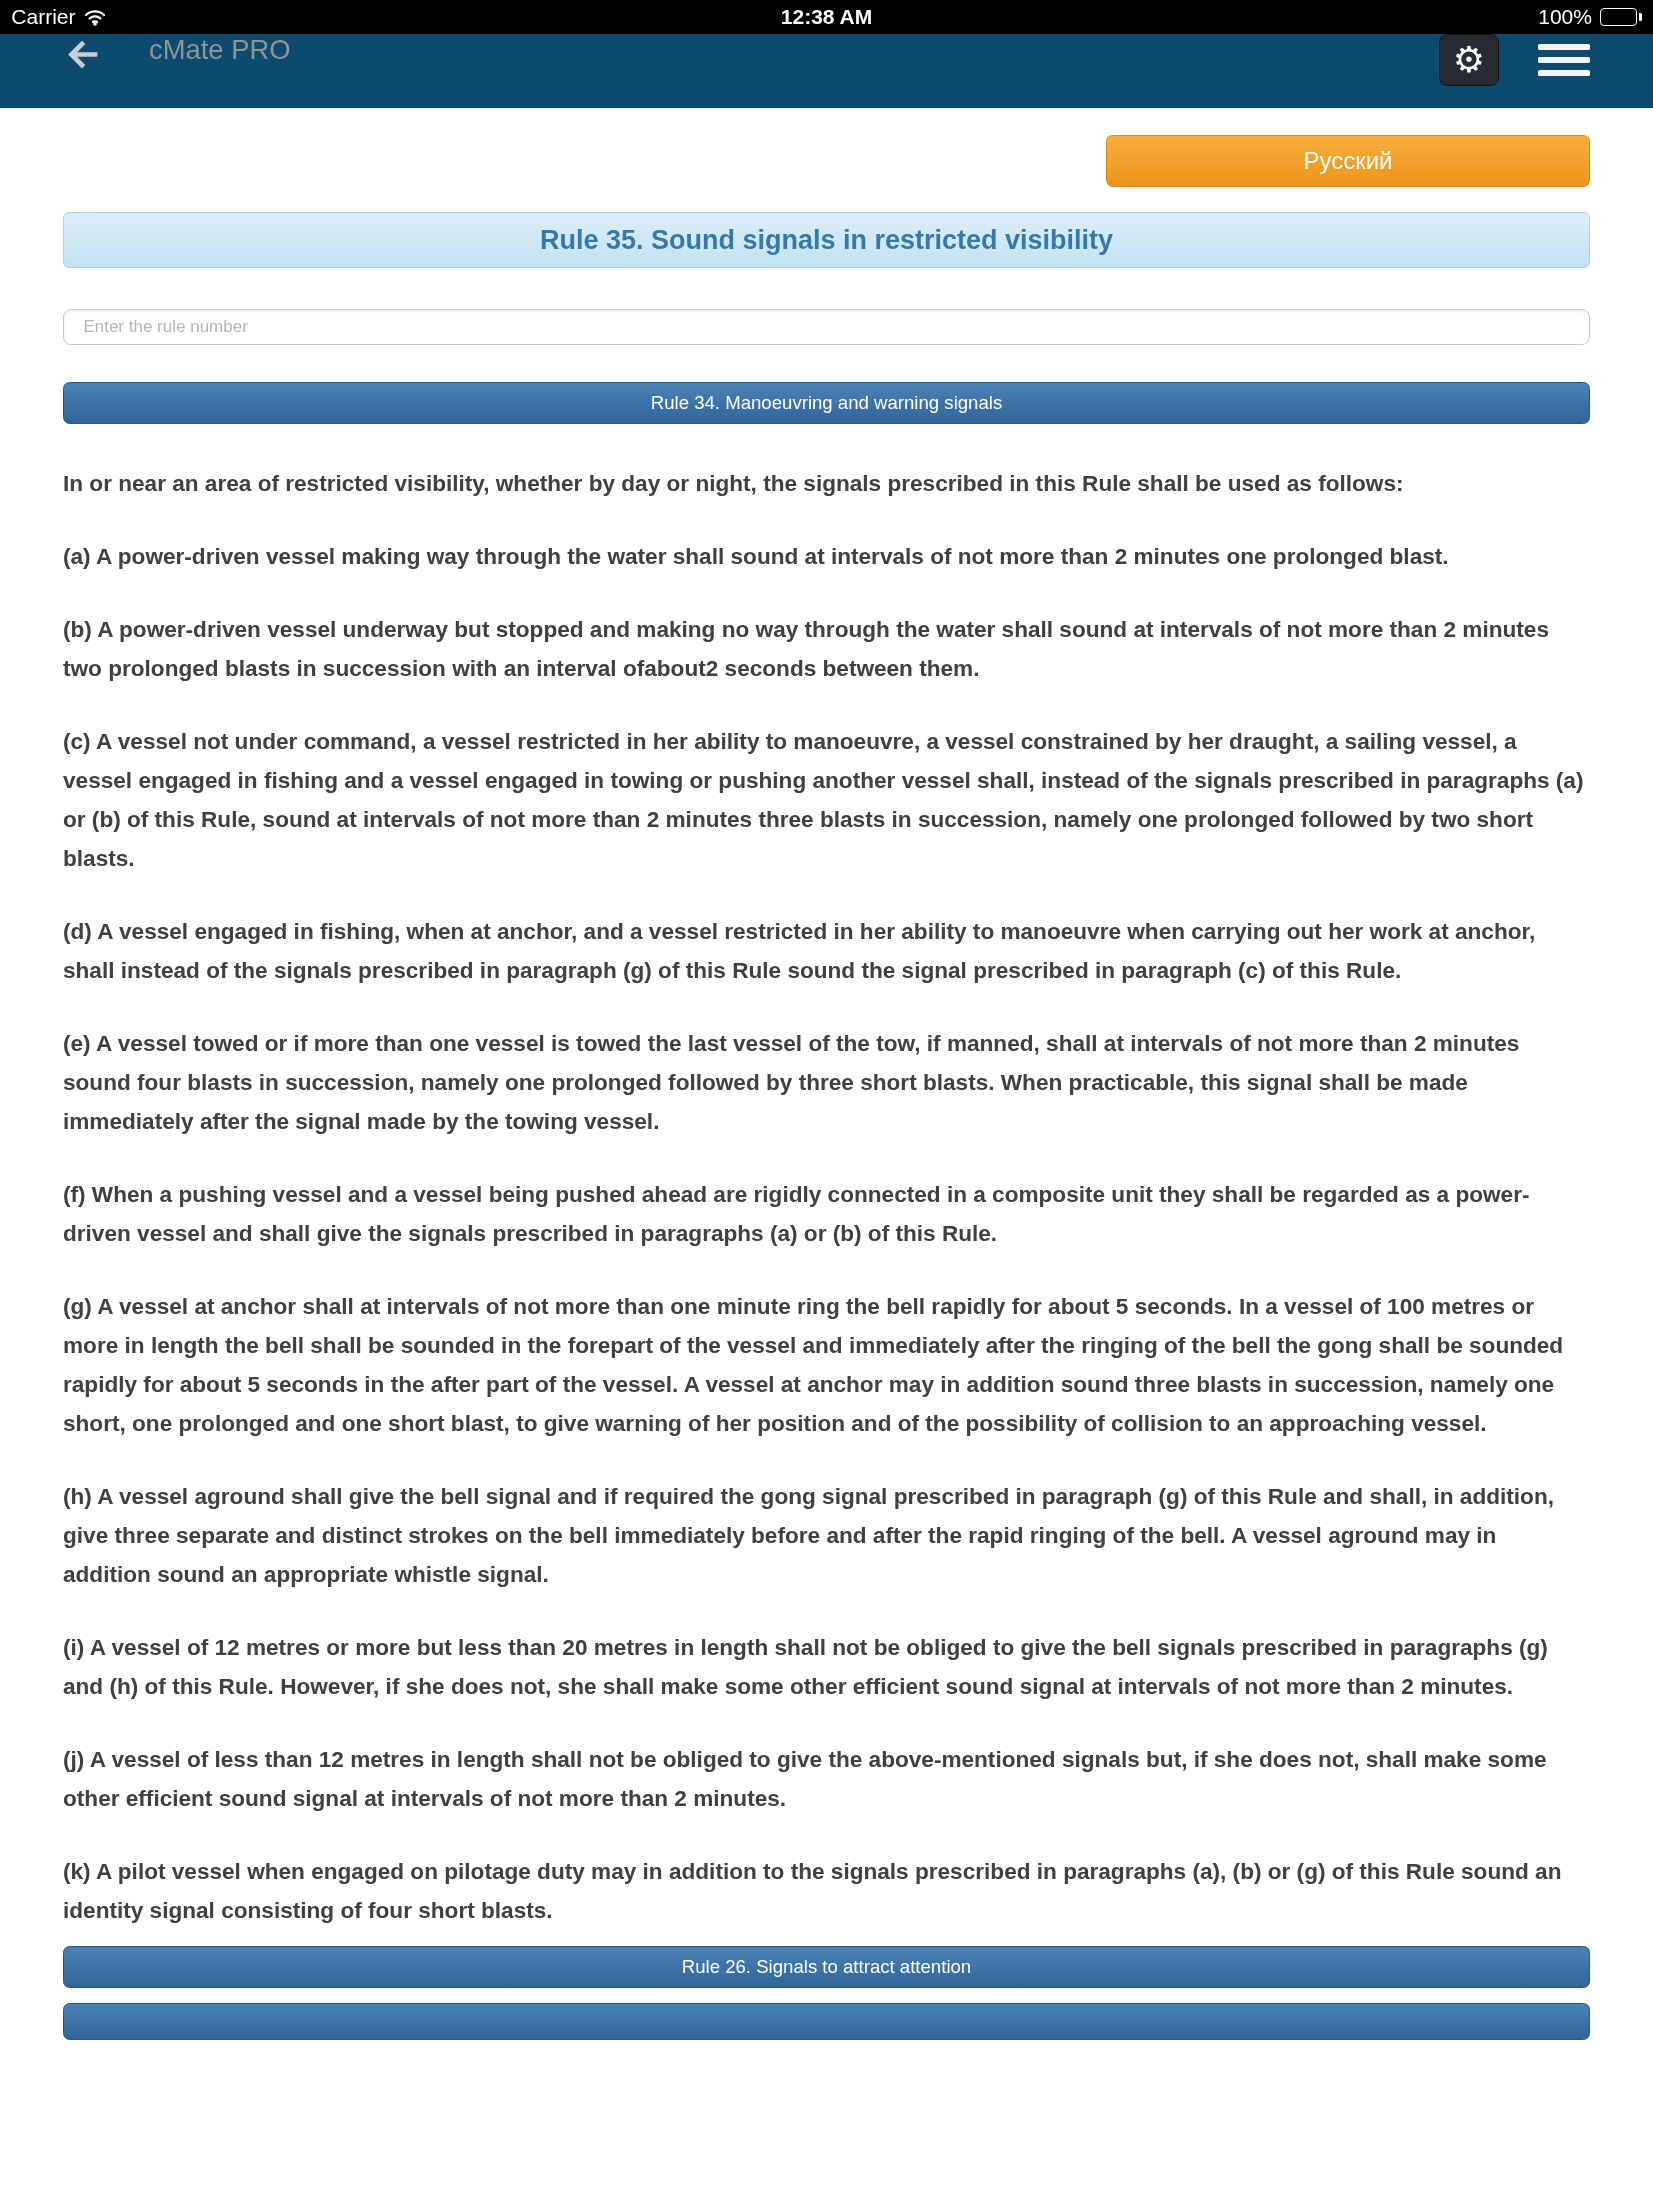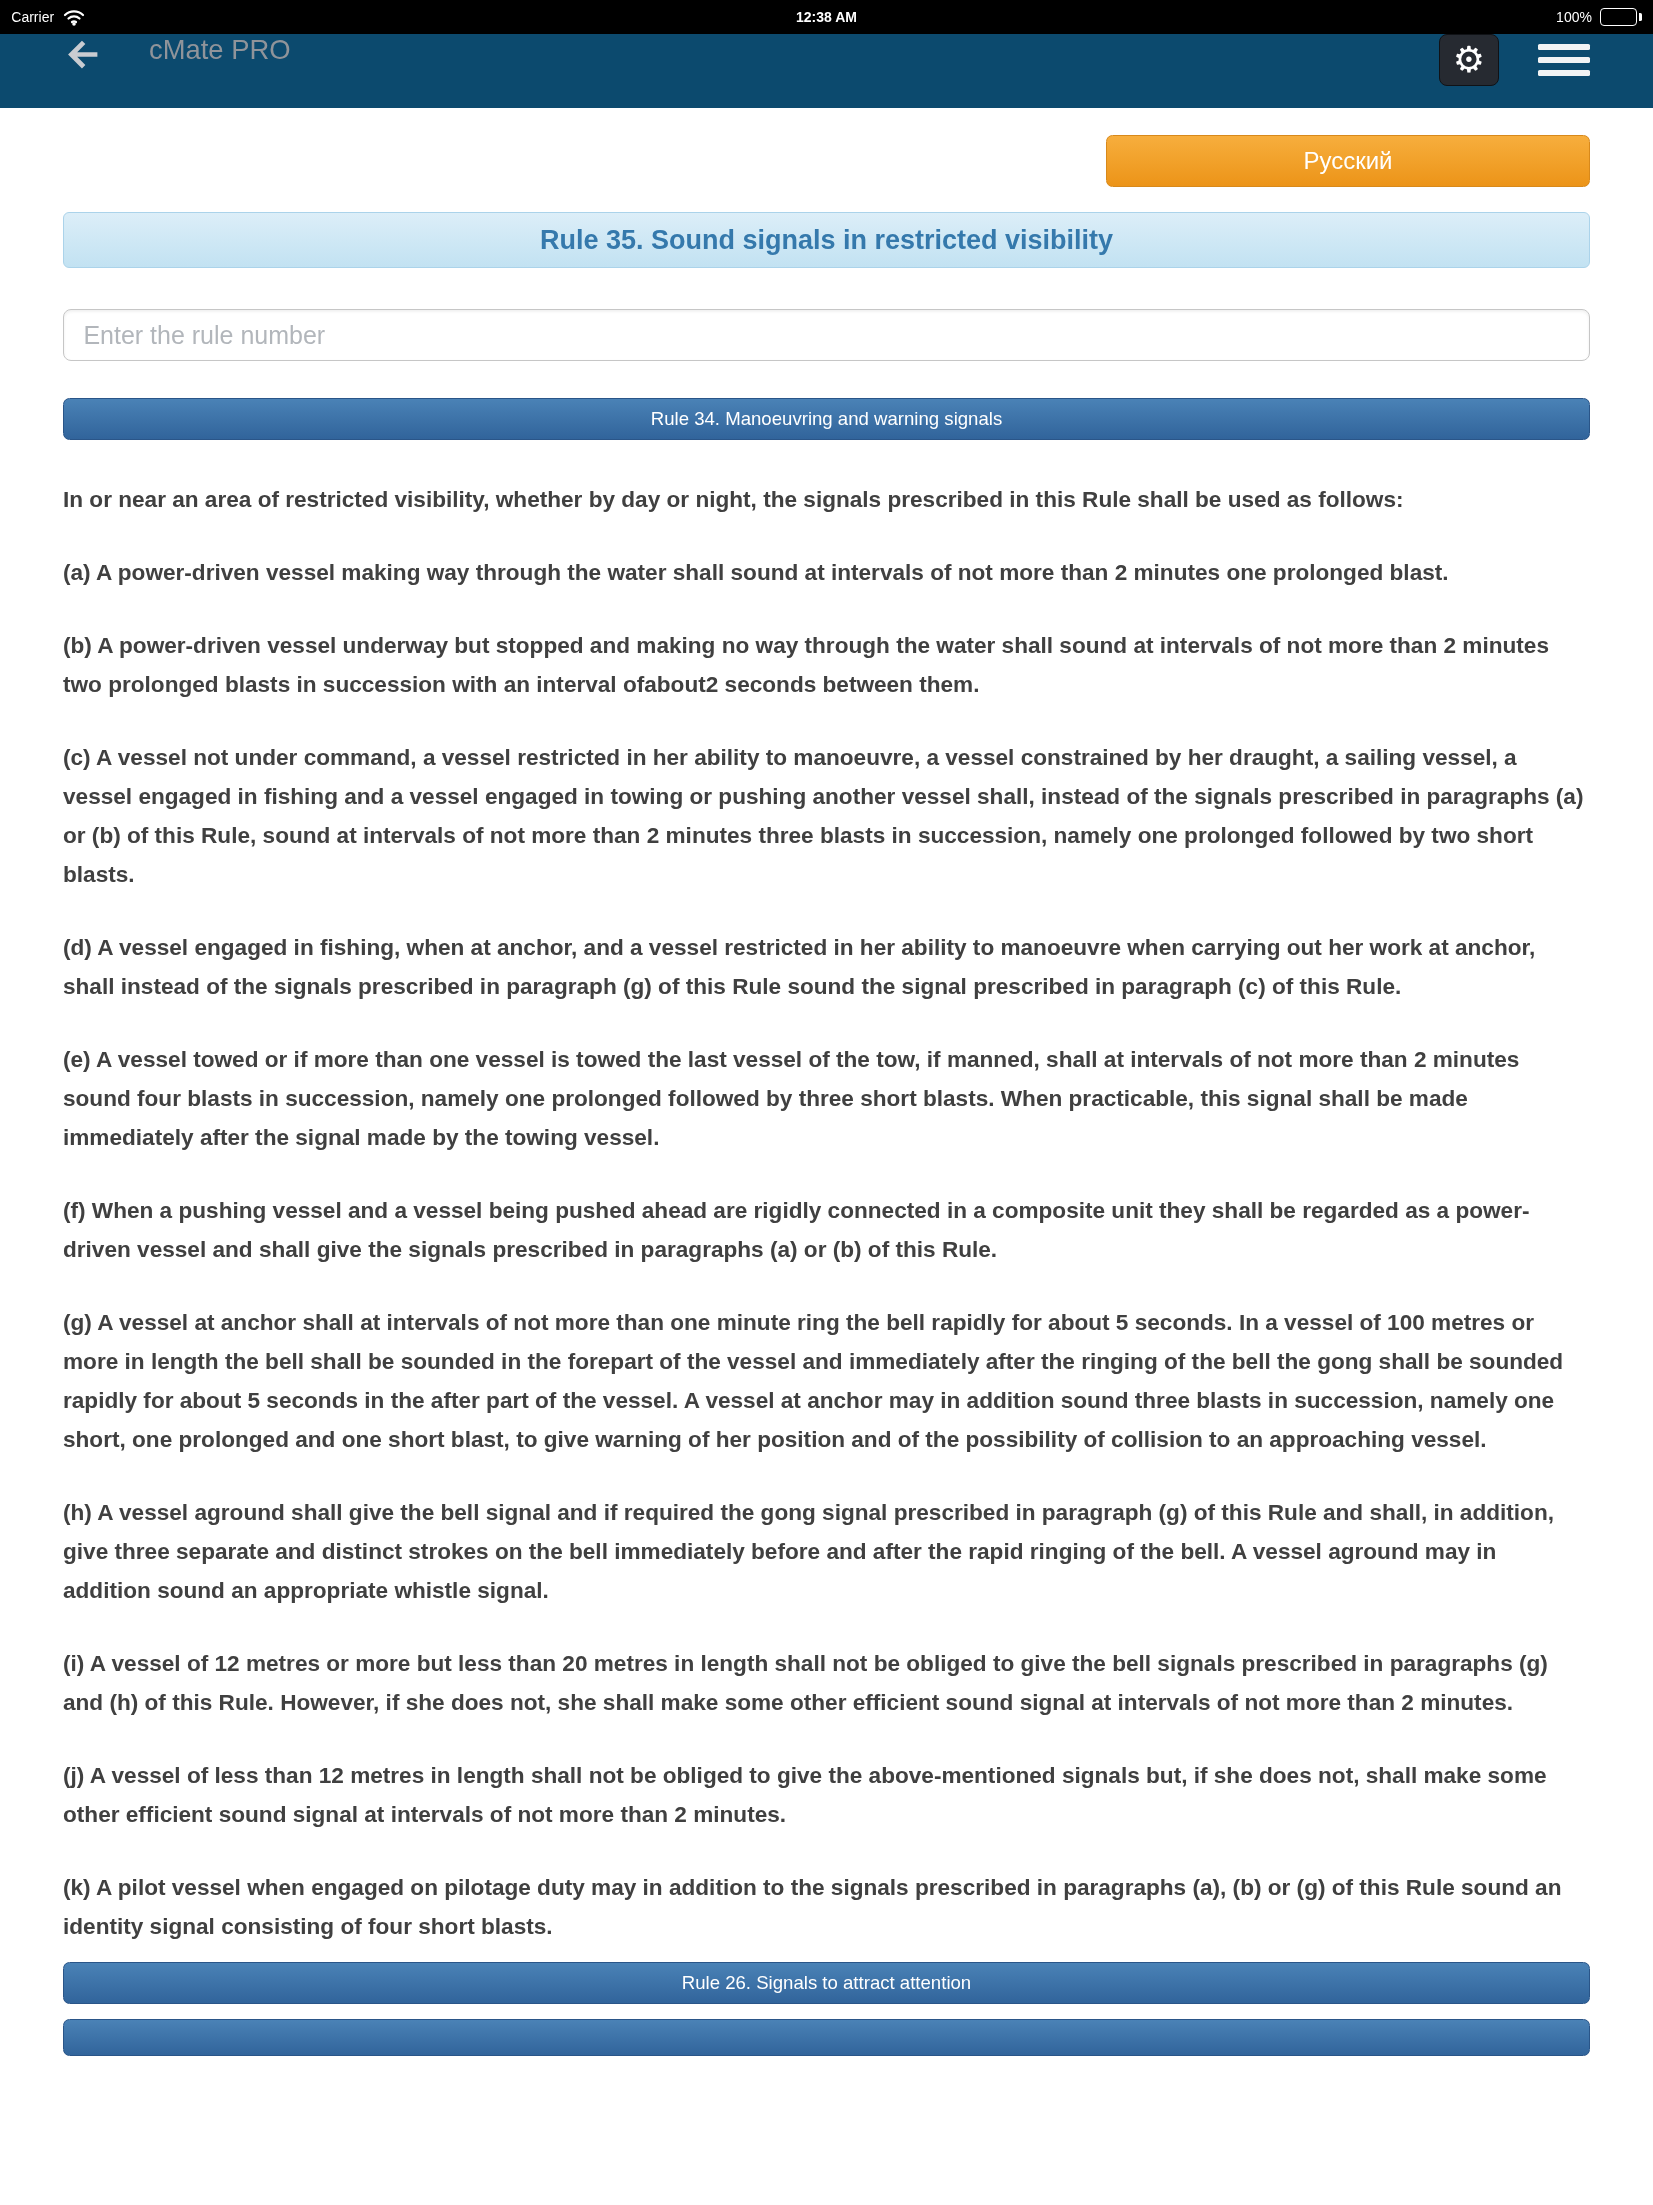--- a/index.html
+++ b/index.html
@@ -3,21 +3,21 @@
 <meta charset="utf-8">
 <style>
   * { margin:0; padding:0; box-sizing:border-box; }
   body { font-family:"Liberation Sans","DejaVu Sans",sans-serif; background:#ffffff; }
 
   .screen { width:1653px; height:2205px; overflow:hidden; background:#ffffff;
             display:flex; flex-direction:column; }
 
   
   .status-bar { height:34px; background:#000; color:#fff; display:flex;
-                align-items:center; font-size:14px; padding:0 11.3px; flex:0 0 auto; }
+                align-items:center; font-size:21px; padding:0 11.3px; flex:0 0 auto; }
   .sb-left, .sb-right { display:flex; align-items:center; gap:8px; width:323px; }
   .sb-right { justify-content:flex-end; }
   .sb-center { flex:1; text-align:center; font-weight:700; }
   .wifi svg { display:block; }
   .battery { display:flex; align-items:center; }
   .battery-body { width:37px; height:18px; border:1.6px solid #fff; border-radius:4px;
                   padding:1.6px; }
   .battery-fill { width:100%; height:100%; background:#fff; border-radius:1.6px; }
   .battery-nub { width:3.2px; height:7.3px; background:#fff; border-radius:0 1.6px 1.6px 0; margin-left:1.6px; }
 
@@ -42,22 +42,22 @@
   .lang-row { display:flex; justify-content:flex-end; margin-top:27px; }
   .lang-btn { width:484px; height:52px; border-radius:6.5px; border:0.8px solid #d8891b;
               background:linear-gradient(#f7ae3d,#ec9418); color:#fff; font-size:24px;
               font-family:inherit; cursor:pointer; }
 
   .rule-banner { margin-top:25px; height:56px; border:0.8px solid #abd3ea; border-radius:6px;
                  background:linear-gradient(#dceef8,#c2e2f2); color:#3579ac;
                  display:flex; align-items:center; justify-content:center;
                  font-size:27px; font-weight:700; }
 
-  .rule-input { margin-top:41px; width:100%; height:52px; border:0.8px solid #c6c6c6;
-                border-radius:8px; padding:0 19.4px; font-size:25px; color:#6d28d9;
+  .rule-input { margin-top:41px; width:100%; height:36px; border:0.8px solid #c6c6c6;
+                border-radius:8px; padding:0 19.4px; font-size:17px; color:#6d28d9;
                 font-family:inherit; box-shadow:inset 0 1.6px 3.2px rgba(0,0,0,0.07);
                 outline:none; }
   .rule-input::placeholder { color:#b2b6bb; }
 
   .rule-nav { width:100%; height:42px; border-radius:6.5px; border:0.8px solid #2a5588;
               background:linear-gradient(#4a82b6,#31649b); color:#fff; font-size:18.6px;
               font-family:inherit; cursor:pointer; }
   .rule-nav.prev { margin-top:37px; }
   .rule-nav.next { margin-top:16px; flex:0 0 auto; }
 

